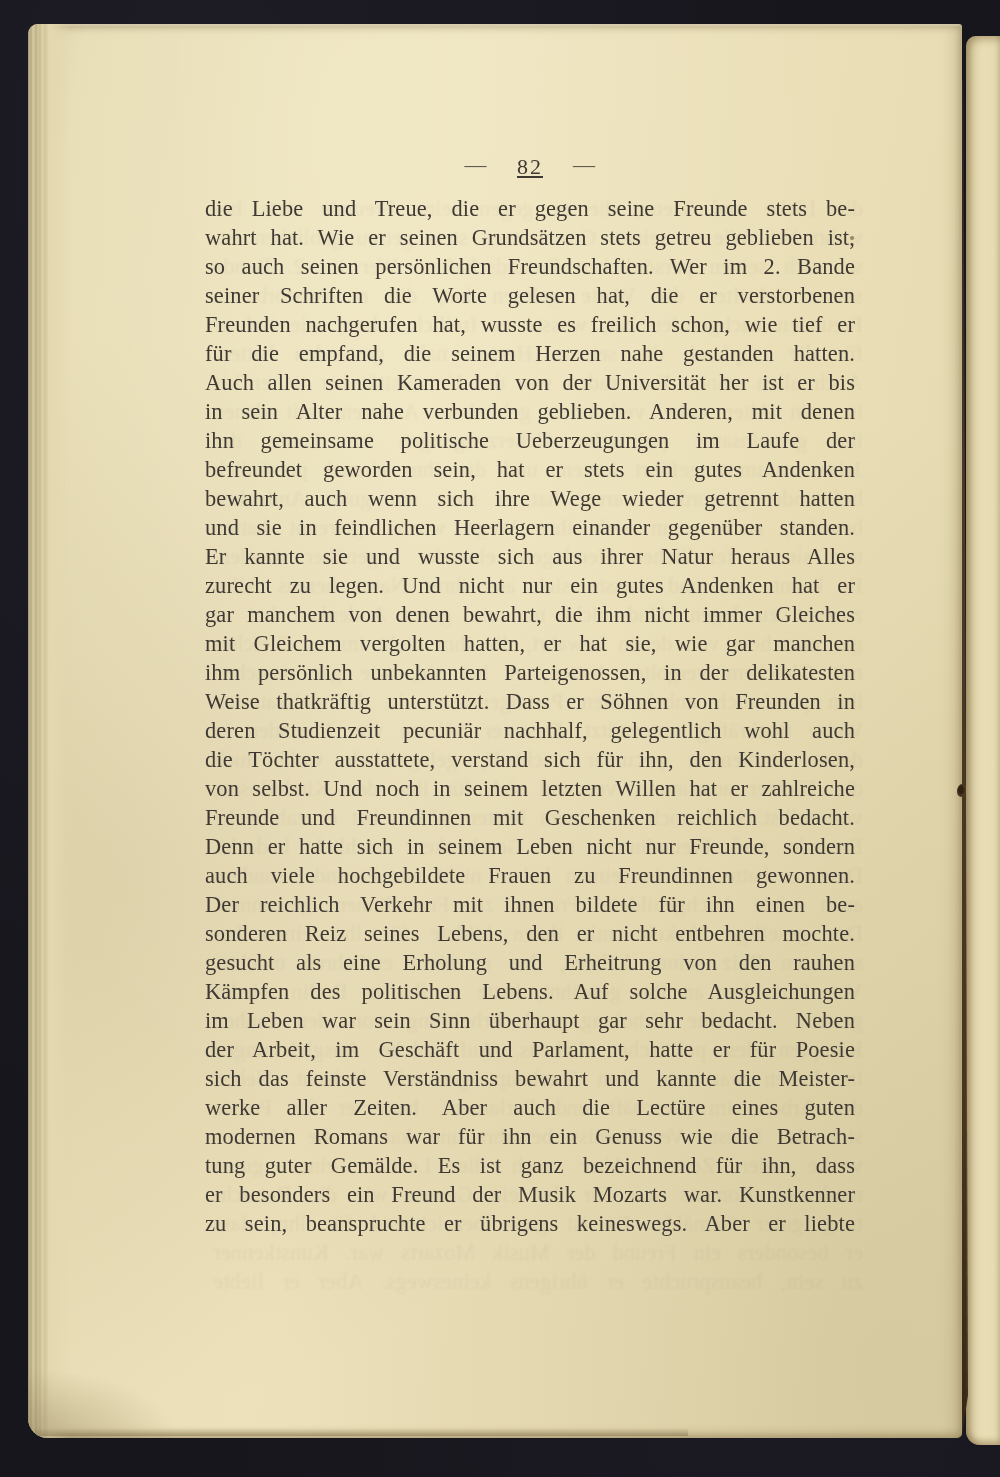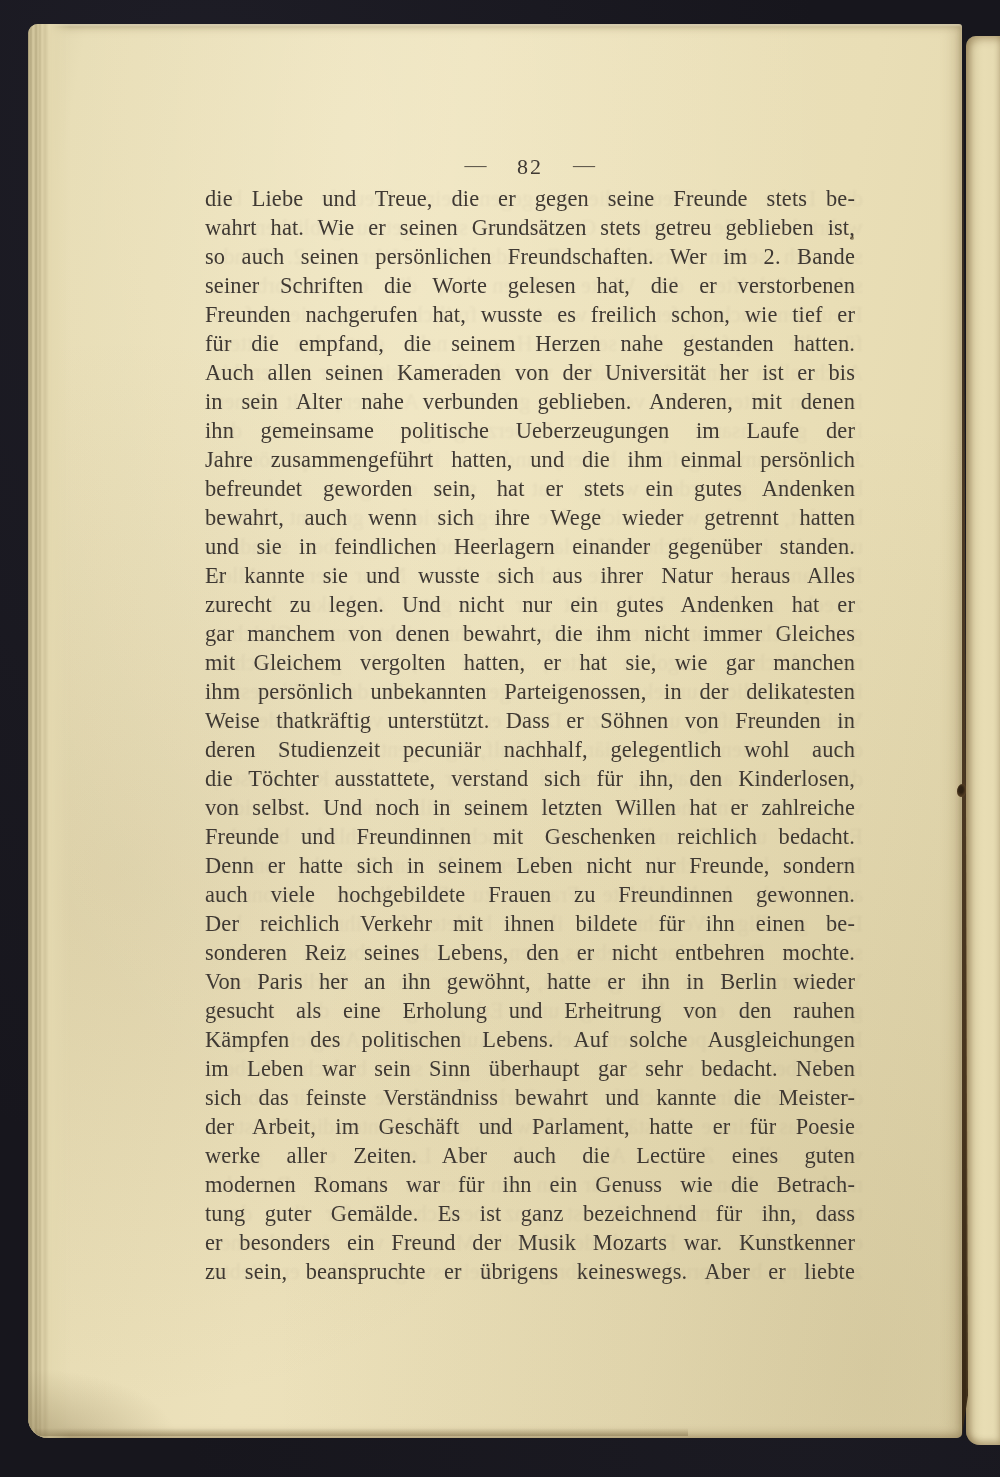--- a/index.html
+++ b/index.html
@@ -86,25 +86,25 @@
     background:rgba(80,66,40,0.55); border-radius:50%;
   }
 
   
   .page-header{
     position:absolute; left:177px; top:128px; width:650px; height:30px;
     display:flex; justify-content:center; align-items:center; gap:30px;
     color:var(--ink); font-size:22px; letter-spacing:0.5px;
   }
   .page-header .dash{ transform:translateY(-2px); opacity:0.85; }
-  .page-header .num{ letter-spacing:2px; }
+  .page-header .num{ letter-spacing:2px;text-decoration:underline; }
 
   
   .text-block{
-    position:absolute; left:177px; top:160px; width:650px;
+    position:absolute; left:177px; top:170px; width:650px;
     color:var(--ink);
   }
   .text-line{
     height:29px; line-height:29px;
     font-size:22.4px; letter-spacing:0.15px; word-spacing:1.5px;
     text-align:justify; text-align-last:justify;
     white-space:nowrap;
   }
   
   .ghost{
@@ -175,44 +175,42 @@
   <div class="text-block">
       <div class="text-line">die Liebe und Treue, die er gegen seine Freunde stets be-</div>
       <div class="text-line">wahrt hat. Wie er seinen Grundsätzen stets getreu geblieben ist,</div>
       <div class="text-line">so auch seinen persönlichen Freundschaften. Wer im 2. Bande</div>
       <div class="text-line">seiner Schriften die Worte gelesen hat, die er verstorbenen</div>
       <div class="text-line">Freunden nachgerufen hat, wusste es freilich schon, wie tief er</div>
       <div class="text-line">für die empfand, die seinem Herzen nahe gestanden hatten.</div>
       <div class="text-line">Auch allen seinen Kameraden von der Universität her ist er bis</div>
       <div class="text-line">in sein Alter nahe verbunden geblieben. Anderen, mit denen</div>
       <div class="text-line">ihn gemeinsame politische Ueberzeugungen im Laufe der</div>
-      <div class="text-line">Jahre zusammengeführt hatten, und die ihm einmal persönlich</div>
       <div class="text-line">befreundet geworden sein, hat er stets ein gutes Andenken</div>
       <div class="text-line">bewahrt, auch wenn sich ihre Wege wieder getrennt hatten</div>
       <div class="text-line">und sie in feindlichen Heerlagern einander gegenüber standen.</div>
       <div class="text-line">Er kannte sie und wusste sich aus ihrer Natur heraus Alles</div>
       <div class="text-line">zurecht zu legen. Und nicht nur ein gutes Andenken hat er</div>
       <div class="text-line">gar manchem von denen bewahrt, die ihm nicht immer Gleiches</div>
       <div class="text-line">mit Gleichem vergolten hatten, er hat sie, wie gar manchen</div>
       <div class="text-line">ihm persönlich unbekannten Parteigenossen, in der delikatesten</div>
       <div class="text-line">Weise thatkräftig unterstützt. Dass er Söhnen von Freunden in</div>
       <div class="text-line">deren Studienzeit pecuniär nachhalf, gelegentlich wohl auch</div>
       <div class="text-line">die Töchter ausstattete, verstand sich für ihn, den Kinderlosen,</div>
       <div class="text-line">von selbst. Und noch in seinem letzten Willen hat er zahlreiche</div>
       <div class="text-line">Freunde und Freundinnen mit Geschenken reichlich bedacht.</div>
       <div class="text-line">Denn er hatte sich in seinem Leben nicht nur Freunde, sondern</div>
       <div class="text-line">auch viele hochgebildete Frauen zu Freundinnen gewonnen.</div>
       <div class="text-line">Der reichlich Verkehr mit ihnen bildete für ihn einen be-</div>
       <div class="text-line">sonderen Reiz seines Lebens, den er nicht entbehren mochte.</div>
-      <div class="text-line">Von Paris her an ihn gewöhnt, hatte er ihn in Berlin wieder</div>
       <div class="text-line">gesucht als eine Erholung und Erheitrung von den rauhen</div>
       <div class="text-line">Kämpfen des politischen Lebens. Auf solche Ausgleichungen</div>
       <div class="text-line">im Leben war sein Sinn überhaupt gar sehr bedacht. Neben</div>
+      <div class="text-line">der Arbeit, im Geschäft und Parlament, hatte er für Poesie</div>
       <div class="text-line">sich das feinste Verständniss bewahrt und kannte die Meister-</div>
-      <div class="text-line">der Arbeit, im Geschäft und Parlament, hatte er für Poesie</div>
       <div class="text-line">werke aller Zeiten. Aber auch die Lectüre eines guten</div>
       <div class="text-line">modernen Romans war für ihn ein Genuss wie die Betrach-</div>
       <div class="text-line">tung guter Gemälde. Es ist ganz bezeichnend für ihn, dass</div>
       <div class="text-line">er besonders ein Freund der Musik Mozarts war. Kunstkenner</div>
       <div class="text-line">zu sein, beanspruchte er übrigens keineswegs. Aber er liebte</div>
     </div>
 </div>
 
 <div class="speck-hole"></div>
 <div class="speck-dot"></div>

